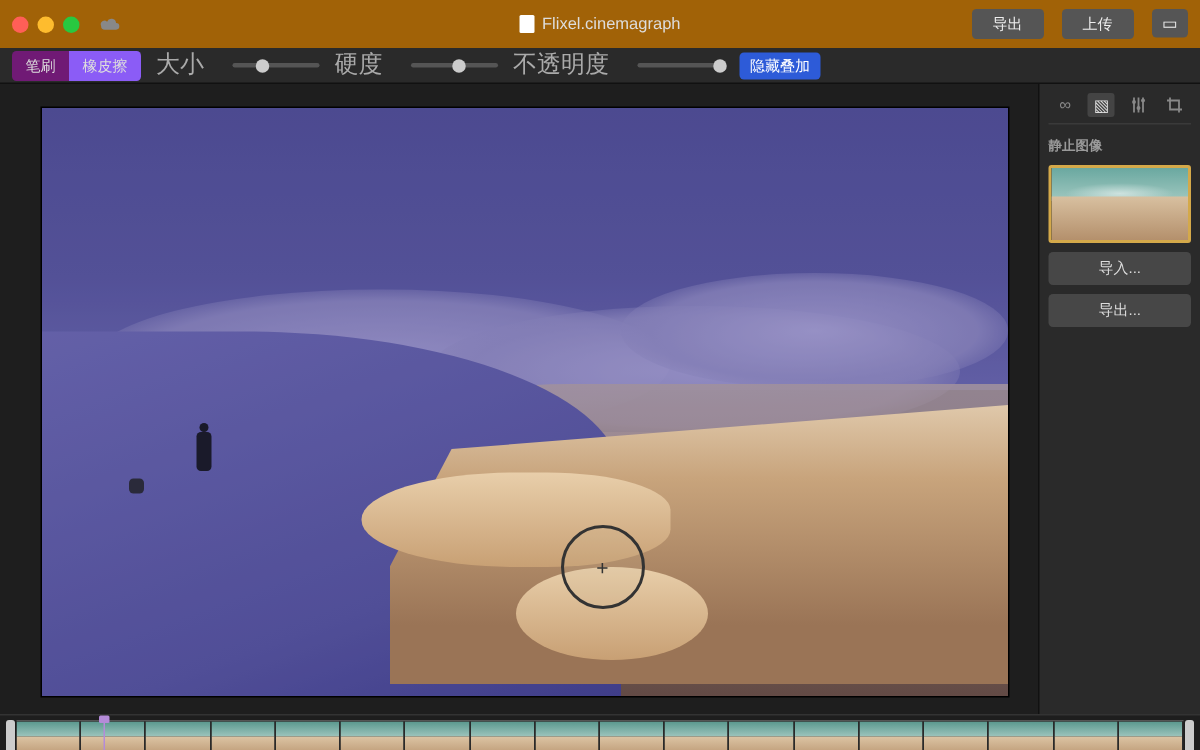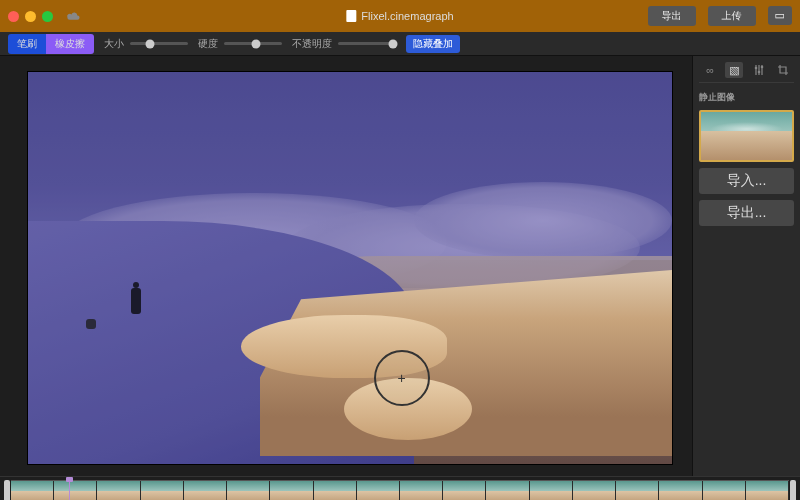--- a/index.html
+++ b/index.html
@@ -16,22 +16,22 @@
   .doc-icon { width: 10px; height: 12px; background: #fff; border-radius: 1px; position: relative; }
   .right-buttons { margin-left: auto; display: flex; gap: 12px; align-items: flex-start; }
   .titlebtn { background: #555; color: #eee; border: none; font-size: 10px; padding: 3px 14px; border-radius: 3px; }
   .titlebtn.icon { padding: 3px 7px; font-size: 11px; }
   .cloud { margin-left: 12px; width: 16px; height: 10px; color: #888; }
 
   
   .toolbar { height: 24px; background: #2a2a2a; display: flex; align-items: center; padding: 0 8px; gap: 10px; border-bottom: 1px solid #111; }
   .seg { display: flex; border-radius: 3px; overflow: hidden; }
   .seg button { background: #8b5cf6; color: #ddd; border: none; font-size: 10px; padding: 3px 9px; }
-  .seg button.active { background: #1d4ed8; }
-  .slider-group { display: flex; align-items: center; gap: 6px; font-size: 10px; color: #aaa; }
+  .seg button.active { background: #701a75; }
+  .slider-group { display: flex; align-items: center; gap: 19px; font-size: 16px; color: #aaa; }
   .slider { width: 58px; height: 3px; background: #555; border-radius: 2px; position: relative; }
   .slider .thumb { position: absolute; top: 50%; transform: translate(-50%,-50%); width: 9px; height: 9px; background: #ccc; border-radius: 50%; }
   .overlay-toggle { background: #2d5bd8; color: #fff; font-size: 10px; padding: 2px 7px; border-radius: 3px; border: none; }
 
   
   .main { display: flex; height: 420px; }
   .canvas-wrap { flex: 1; background: #1e1e1e; padding: 16px 20px 12px 28px; display: flex; }
   .canvas { flex:1; position: relative; overflow: hidden; box-shadow: 0 0 0 1px #000; }
 
   
@@ -59,21 +59,21 @@
   
   .sidebar { width: 108px; background: #2a2a2a; border-left: 1px solid #111; padding: 4px 6px; display:flex; flex-direction:column; gap:6px; }
   .panel-tabs { display:flex; gap:2px; justify-content: space-around; padding: 2px 0 4px; border-bottom: 1px solid #3a3a3a; }
   .ptab { width: 18px; height: 16px; display:flex; align-items:center; justify-content:center; color:#888; font-size:11px; border-radius:2px; }
   .ptab.active { background:#444; color:#ddd; }
   .sec-label { font-size: 9px; color: #999; margin-top: 2px; font-weight: bold; }
   .thumb-preview { width: 100%; height: 52px; border-radius: 2px; overflow:hidden; position:relative; border: 2px solid #d4a94a; }
   .thumb-preview .tsky { position:absolute; inset:0 0 55% 0; background: linear-gradient(#6aa8a0,#a0c8c0); }
   .thumb-preview .tland { position:absolute; inset:40% 0 0 0; background: linear-gradient(#d8c0a0,#b4906c); }
   .thumb-preview .tcloud { position:absolute; top:20%; left:10%; right:10%; height:30%; background: radial-gradient(ellipse,#fff8,transparent 70%); }
-  .sidebtn { background:#474747; color:#ddd; border:none; font-size:14px; padding:4px 0; border-radius:3px; width:100%; }
+  .sidebtn { background:#474747; color:#ddd; border:none; font-size:10px; padding:4px 0; border-radius:3px; width:100%; }
 
   
   .timeline { height: 32px; background: #1e1e1e; border-top: 1px solid #333; display:flex; align-items:center; padding: 0 4px; gap:1px; }
   .tl-handle { width: 6px; height: 26px; background: #ccc; border-radius: 2px; }
   .frames { flex:1; display:flex; gap:0; height:26px; border-top:1px solid #555; border-bottom:1px solid #555; }
   .frame { flex:1; position:relative; overflow:hidden; border-right:1px solid #2a2a2a; }
   .frame .fsky { position:absolute; inset:0 0 55% 0; background:linear-gradient(#5a988e,#9cc4bc); }
   .frame .fland { position:absolute; inset:42% 0 0 0; background:linear-gradient(#dcc4a4,#b8946e); }
   .playhead { position:absolute; top:0; bottom:0; width:1px; background:#b48bd8; left: 58px; }
   .playhead::before { content:""; position:absolute; top:-3px; left:-3px; width:7px; height:5px; background:#b48bd8; border-radius:1px; }

